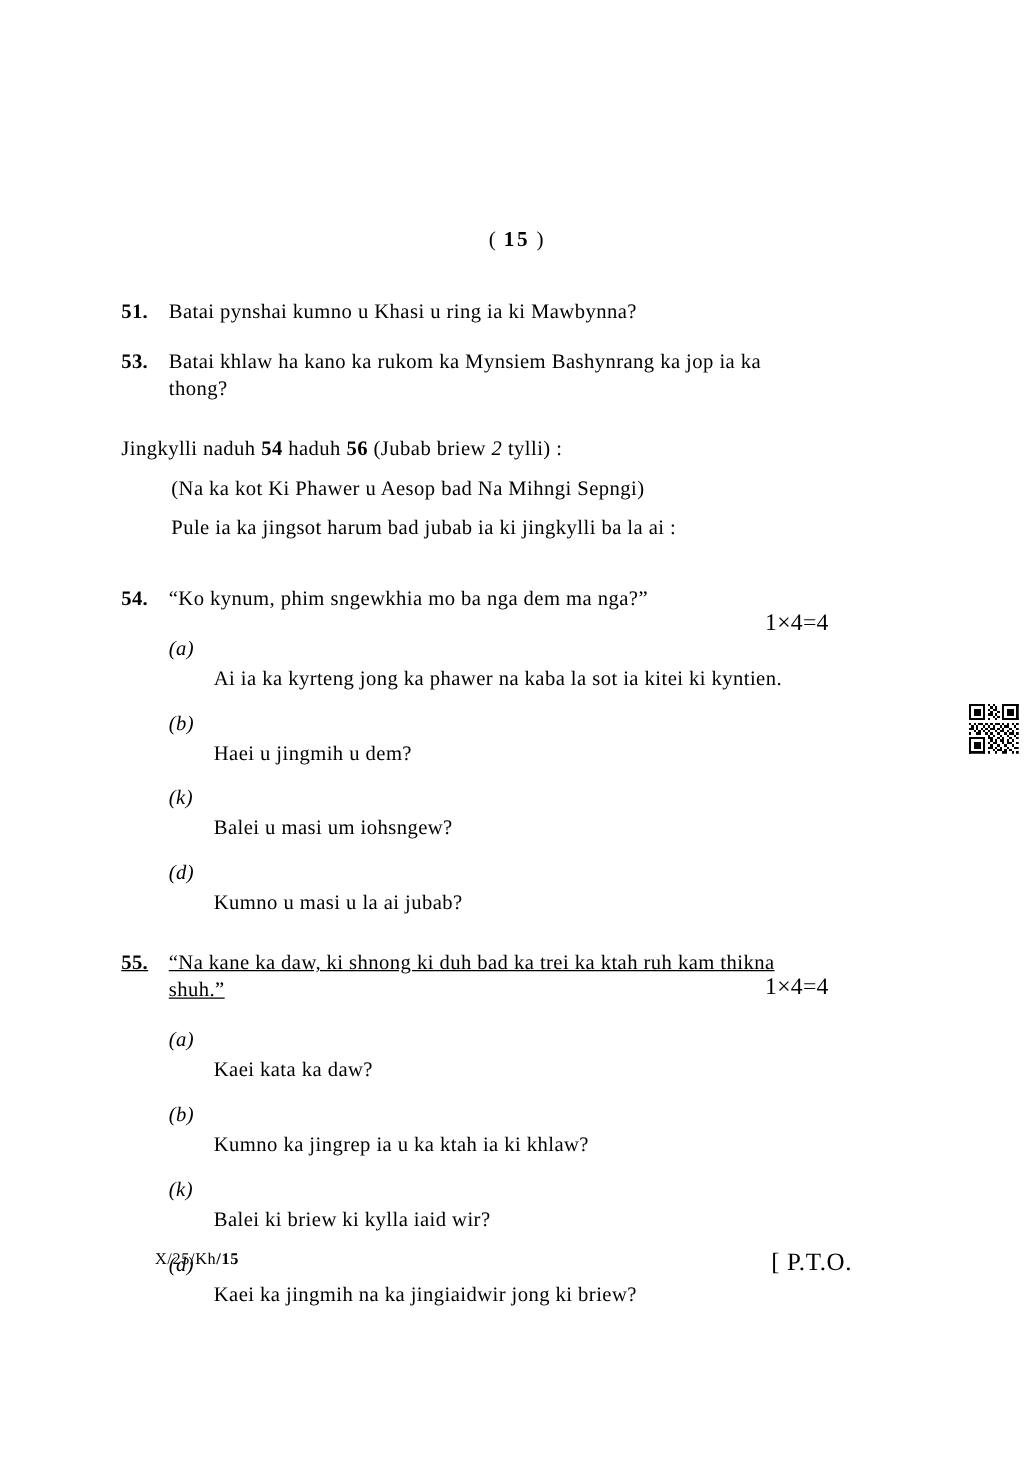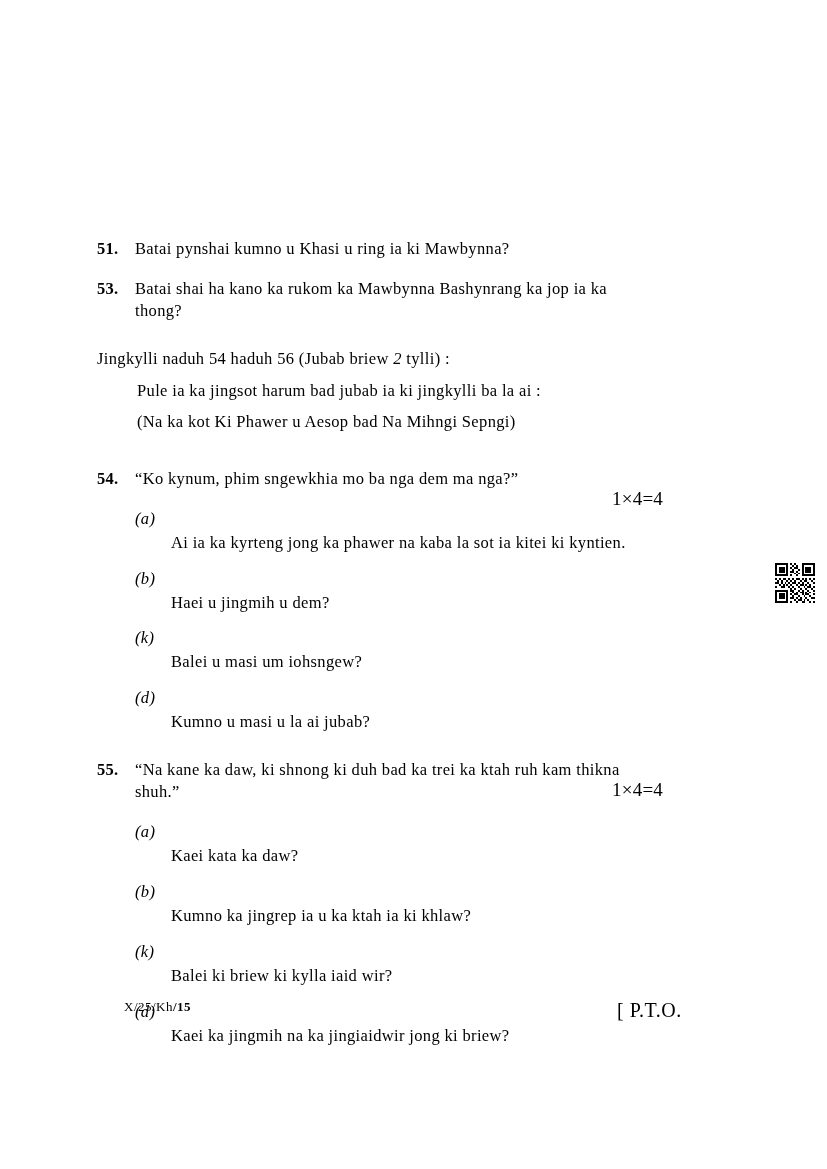--- a/index.html
+++ b/index.html
@@ -64,21 +64,21 @@
     right: -6px;
     top: 18px;
     font-size: 19px;
     letter-spacing: 0.2px;
   }
   .instr {
     margin-top: 26px;
     margin-bottom: 10px;
     letter-spacing: 0.35px;
   }
-  .instr b { font-weight: normal; }
+  .instr b { font-weight: bold; }
   .instr i { font-style: italic; }
   .sub-line {
     margin-left: 40px;
     margin-bottom: 9px;
     letter-spacing: 0.35px;
   }
   .opts {
     margin-left: 38px;
     margin-top: 10px;
   }
@@ -91,21 +91,21 @@
   .opt-label {
     font-style: italic;
     width: 36px;
     flex: 0 0 36px;
   }
   .opt-text {
     flex: 1 1 auto;
     margin-top: 24px;
   }
   .block-54 { margin-top: 35px; }
-  .block-55 { margin-top: 26px; }
+  .block-55 { margin-top: 26px; text-decoration: underline; }
   .footer-left {
     position: absolute;
     left: 97px;
     top: 999px;
     font-size: 13px;
     letter-spacing: 0.5px;
     margin-left: 27px;
   }
   .footer-left b { font-weight: bold; }
   .footer-right {
@@ -123,41 +123,46 @@
     width: 40px;
     height: 40px;
   }
   .qr svg { display: block; }
 </style>
 </head>
 <body>
 
 <div class="page">
 
+  <div class="page-number">
+    <span>(</span>
+    <span class="num">15</span>
+    <span>)</span>
+  </div>
 
   <div class="content">
 
     <div class="qitem">
       <div class="qnum">51.</div>
       <div class="qtext">Batai pynshai kumno u Khasi u ring ia ki Mawbynna?</div>
     </div>
 
 
     <div class="qitem">
       <div class="qnum">53.</div>
-      <div class="qtext">Batai shai ha kano ka rukom ka Mawbynna Bashynrang ka jop ia ka thong?</div>
+      <div class="qtext">Batai khlaw ha kano ka rukom ka Mynsiem Bashynrang ka jop ia ka thong?</div>
     </div>
 
     <div class="instr">
       <span>Jingkylli naduh </span><b>54</b><span> haduh </span><b>56</b><span> (Jubab briew </span><i>2</i><span> tylli) :</span>
     </div>
 
+    <div class="sub-line">(Na ka kot Ki Phawer u Aesop bad Na Mihngi Sepngi)</div>
+
     <div class="sub-line">Pule ia ka jingsot harum bad jubab ia ki jingkylli ba la ai :</div>
-
-    <div class="sub-line">(Na ka kot Ki Phawer u Aesop bad Na Mihngi Sepngi)</div>
 
     <div class="qitem block-54">
       <div class="qnum">54.</div>
       <div class="qtext">“Ko kynum, phim sngewkhia mo ba nga dem ma nga?”</div>
       <div class="marks">1×4=4</div>
     </div>
 
     <div class="opts">
       <div class="opt">
         <div class="opt-label">(a)</div>

